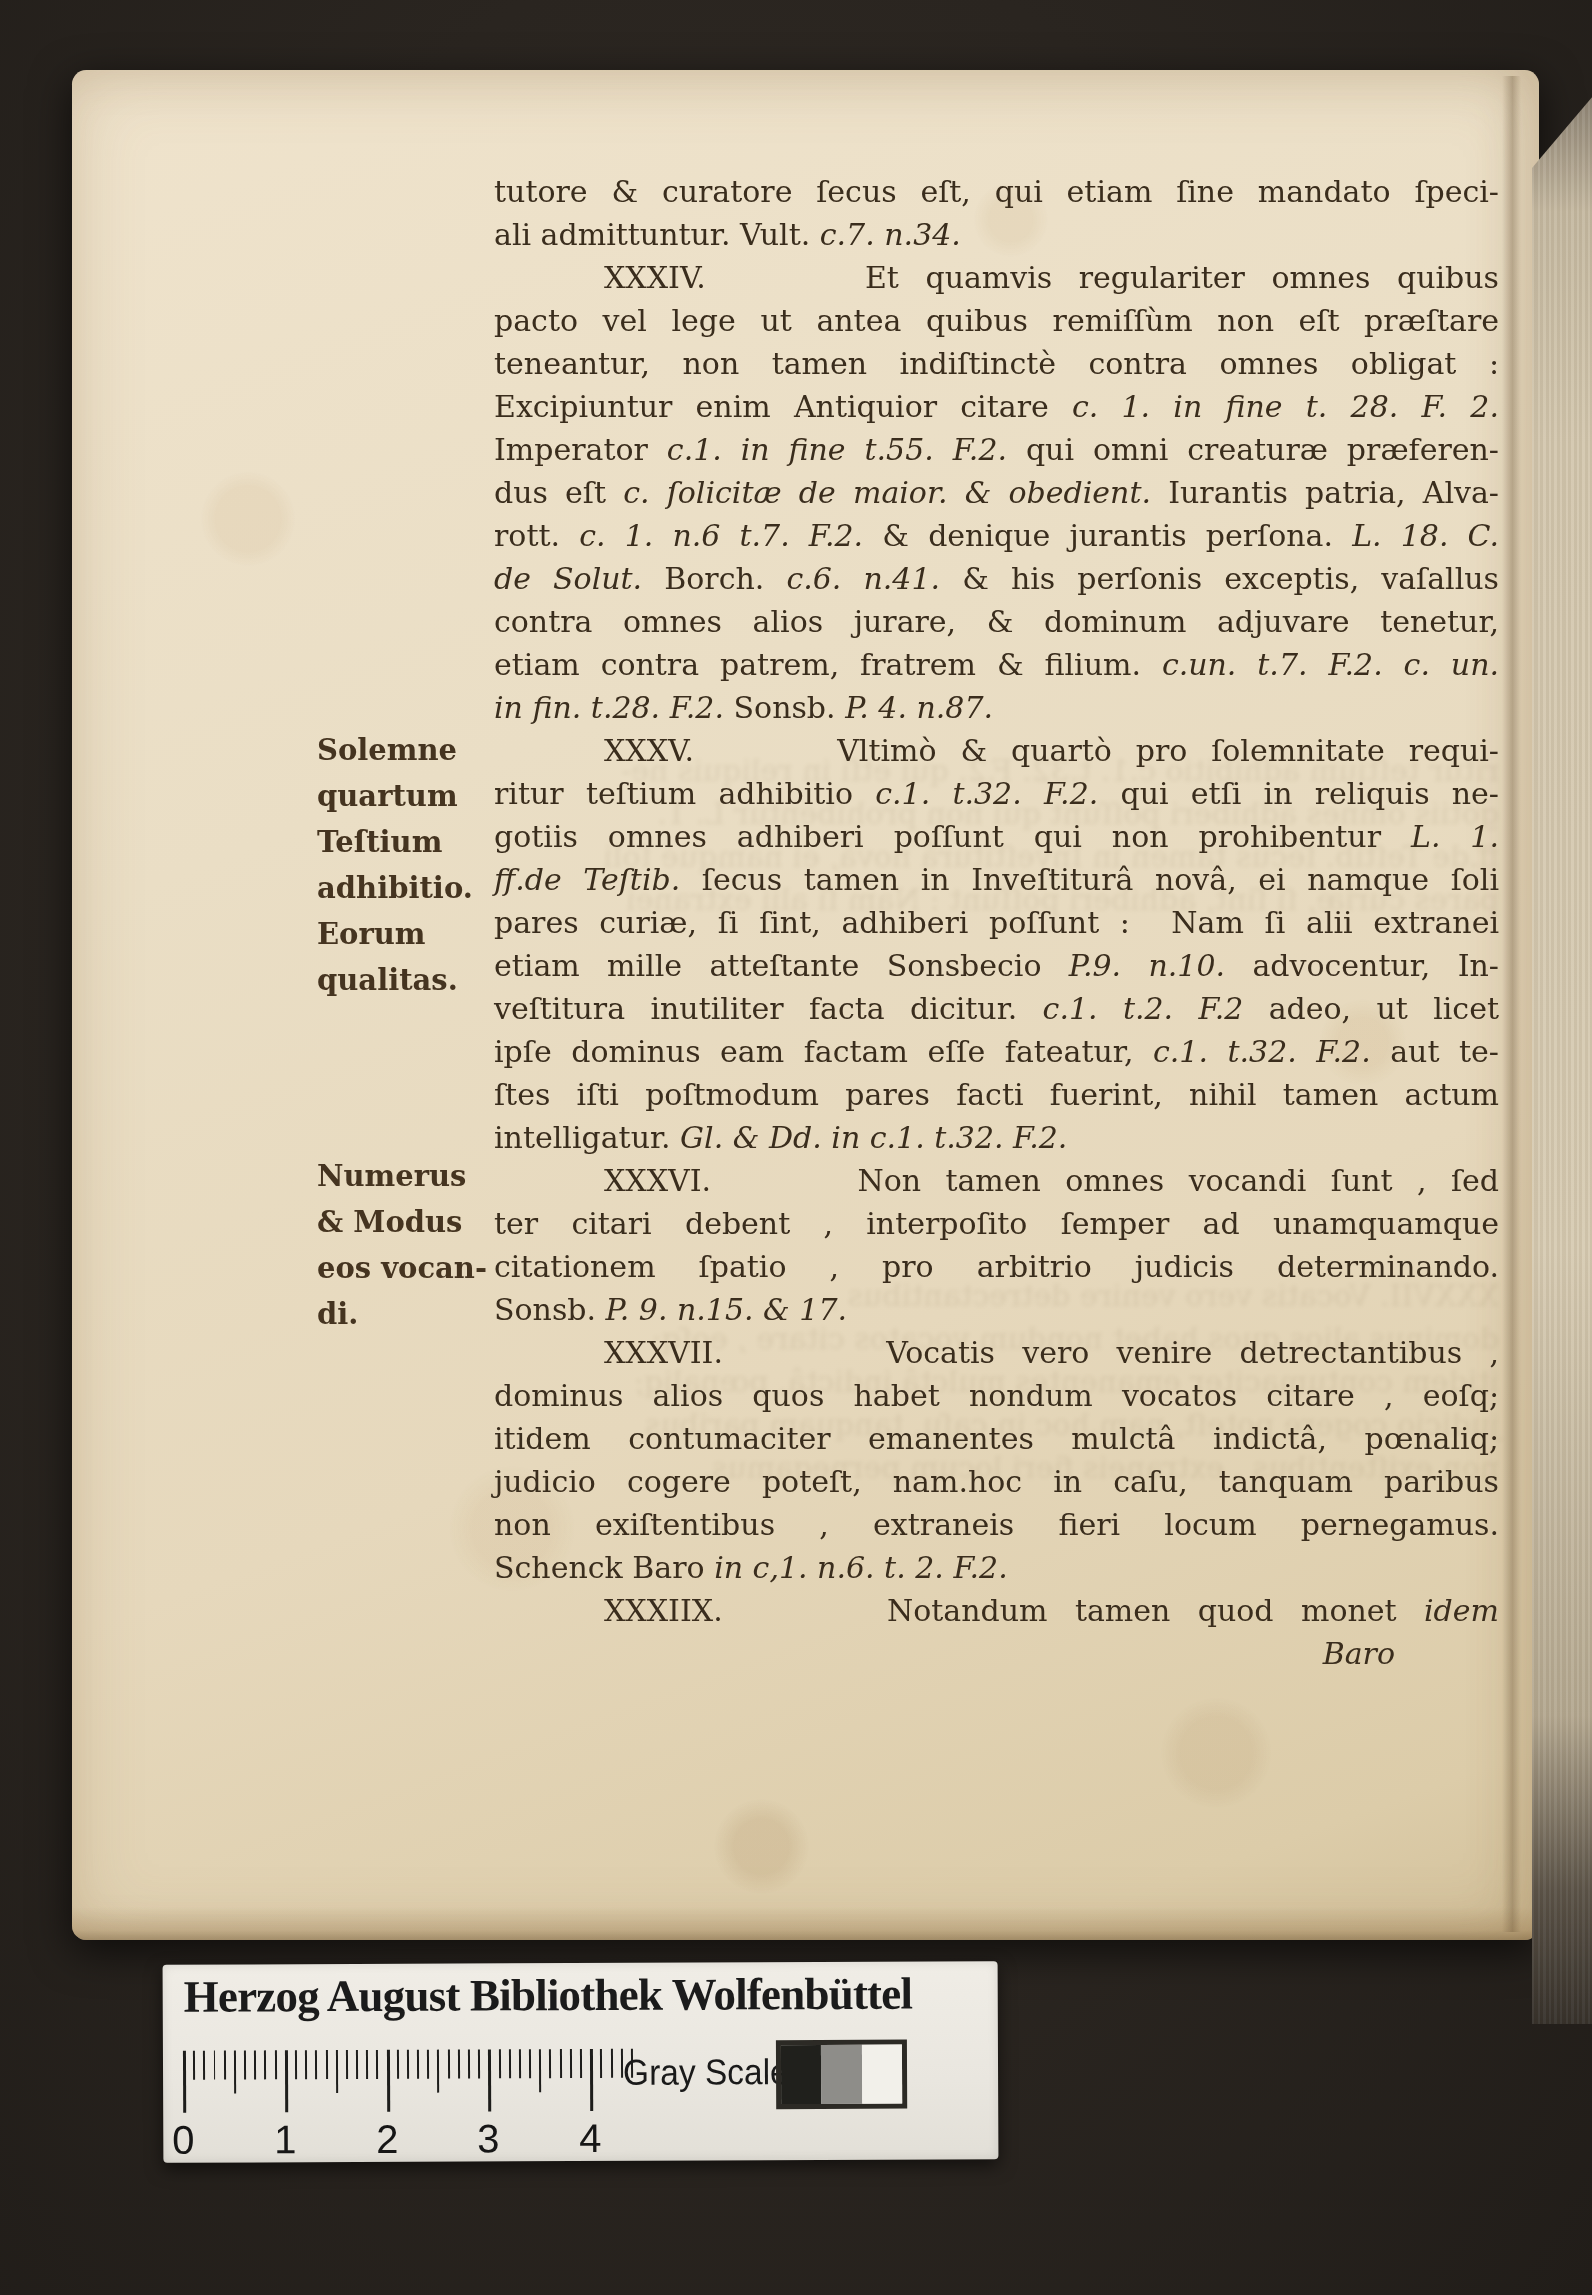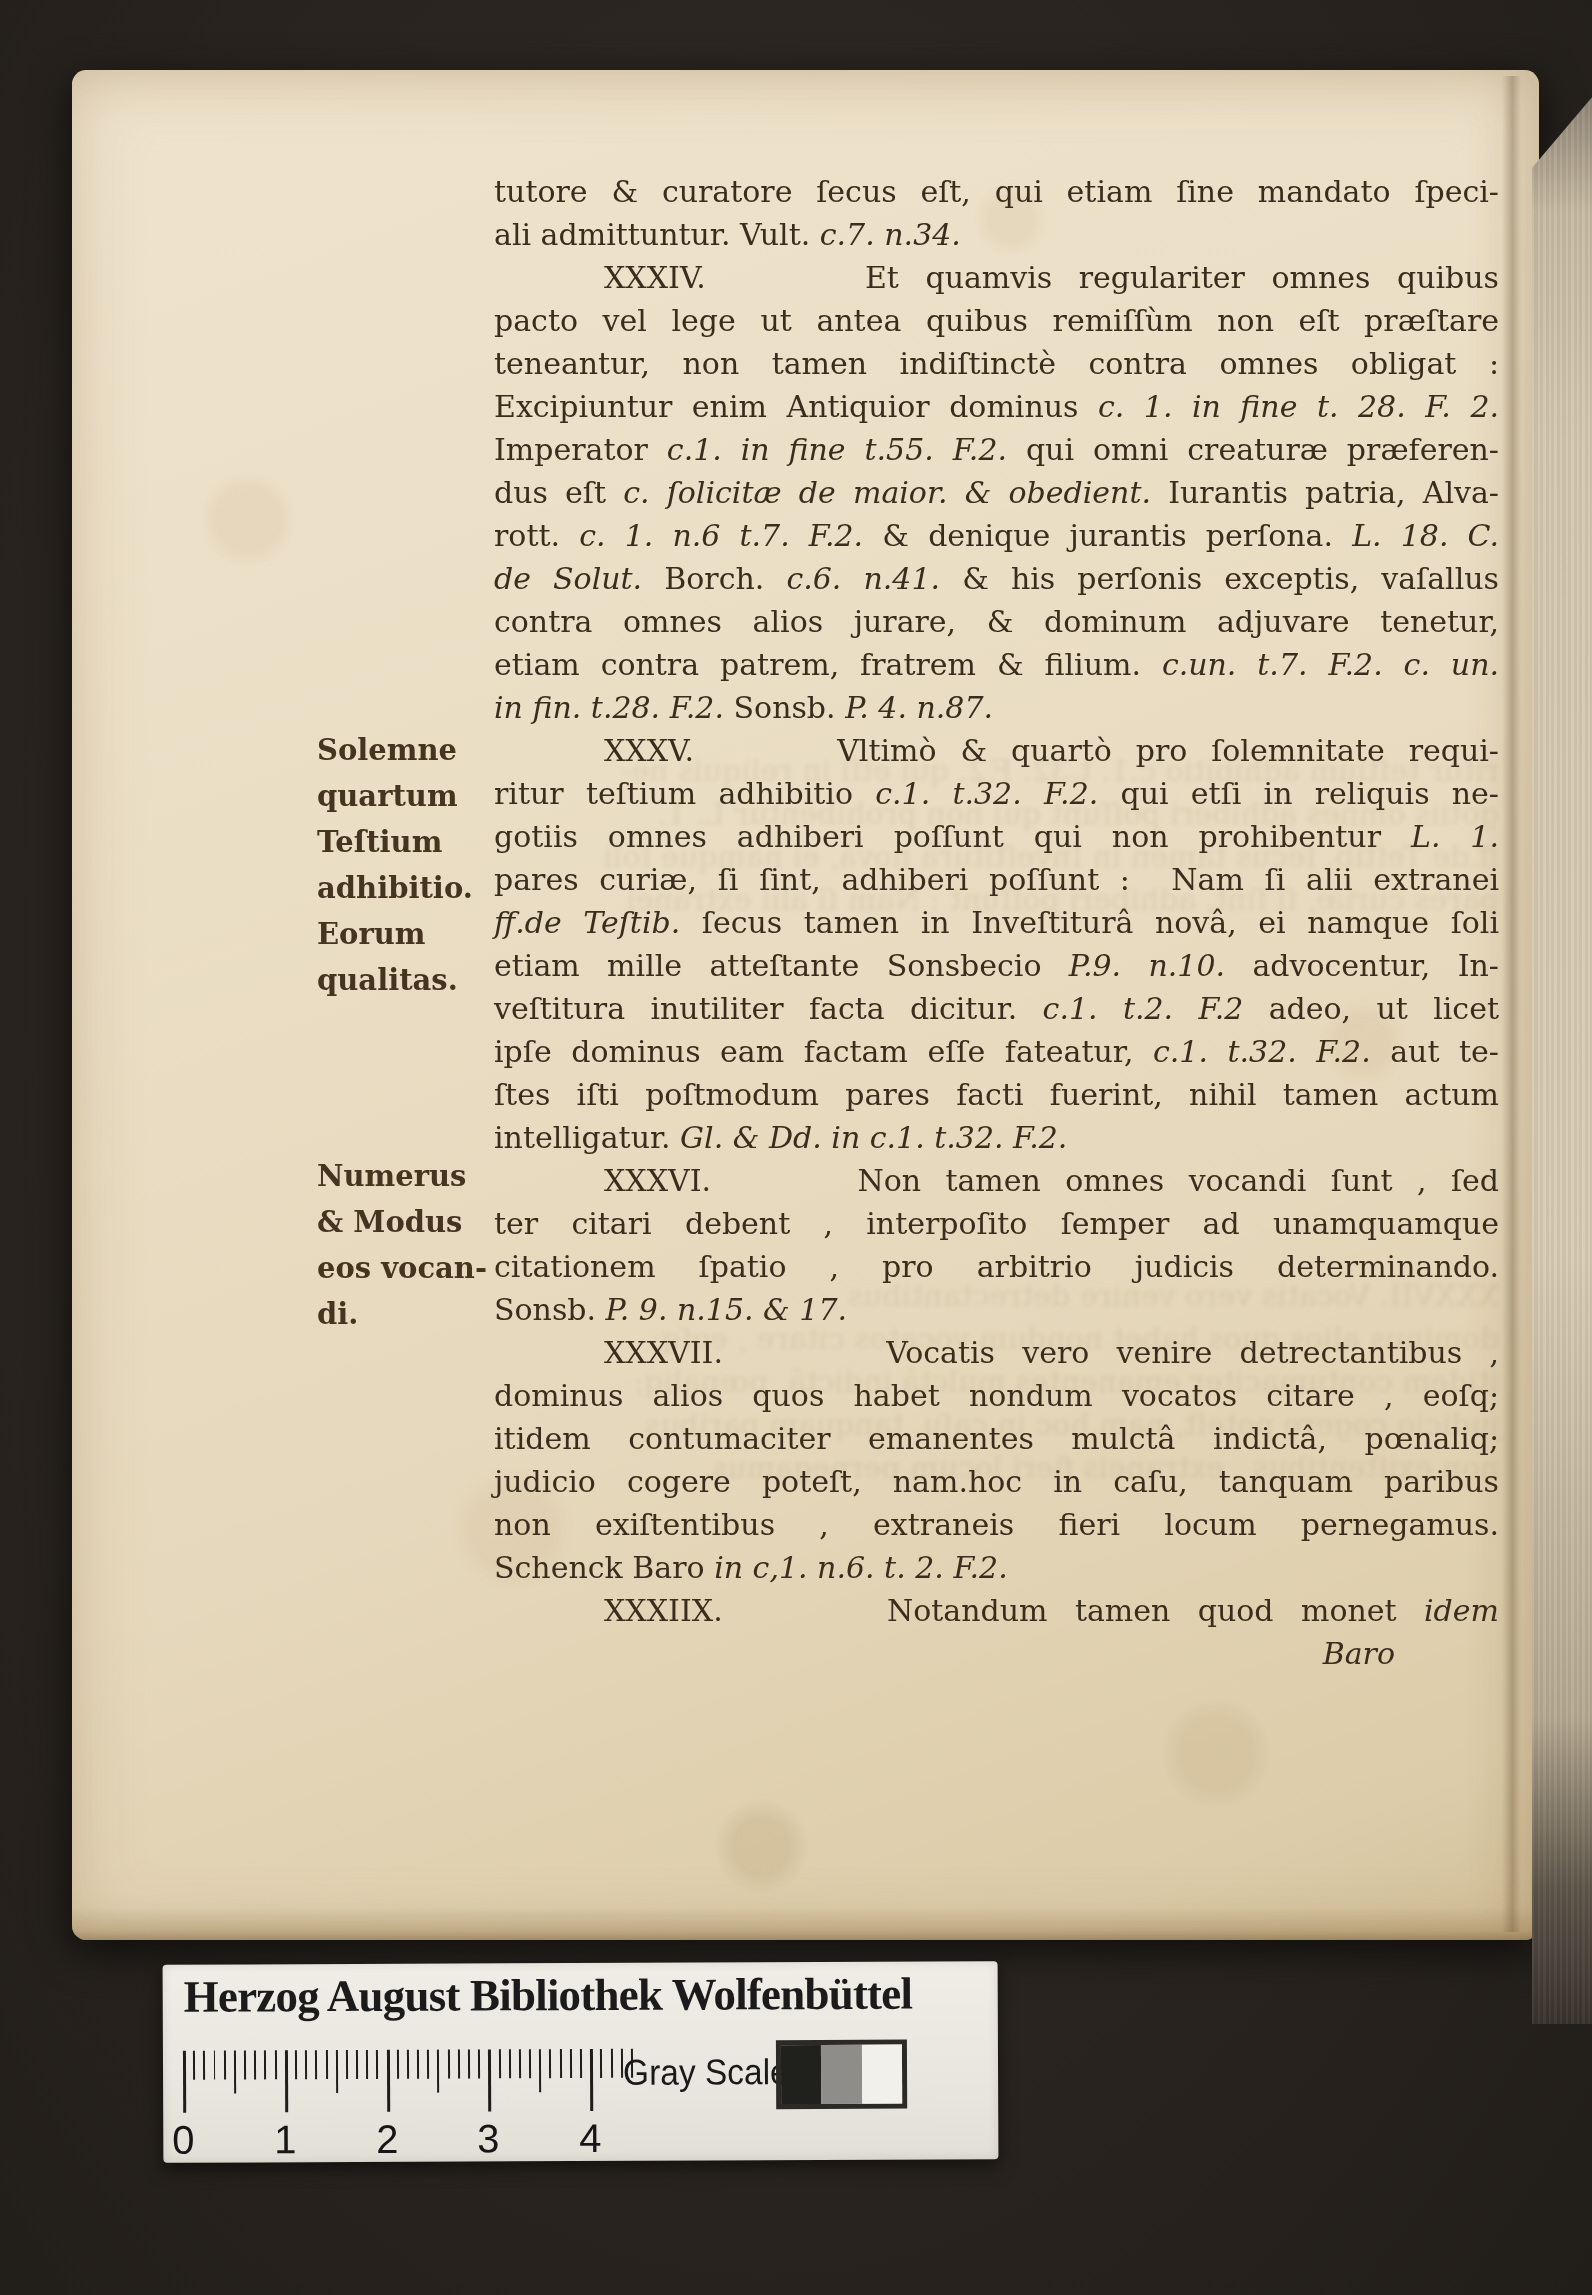--- a/index.html
+++ b/index.html
@@ -109,33 +109,33 @@
         <div>eos vocan-</div>
         <div>di.</div>
       </div>
     </div>
   <div class="body-text" id="body-text">
       <div class="line"><span>tutore &amp; curatore ſecus eſt, qui etiam ſine mandato ſpeci-</span></div>
       <div class="line short"><span>ali admittuntur. Vult. </span><span class="it">c.7. n.34.</span></div>
       <div class="line indent"><span>XXXIV.      Et quamvis regulariter omnes quibus</span></div>
       <div class="line"><span>pacto vel lege ut antea quibus remiſſùm non eſt præſtare</span></div>
       <div class="line"><span>teneantur, non tamen indiſtinctè contra omnes obligat :</span></div>
-      <div class="line"><span>Excipiuntur enim Antiquior dominus </span><span class="it">c. 1. in fine t. 28. F. 2.</span></div>
+      <div class="line"><span>Excipiuntur enim Antiquior citare </span><span class="it">c. 1. in fine t. 28. F. 2.</span></div>
       <div class="line"><span>Imperator </span><span class="it">c.1. in fine t.55. F.2. </span><span>qui omni creaturæ præferen-</span></div>
       <div class="line"><span>dus eſt </span><span class="it">c. ſolicitæ de maior. &amp; obedient. </span><span>Iurantis patria, Alva-</span></div>
       <div class="line"><span>rott. </span><span class="it">c. 1. n.6 t.7. F.2. </span><span>&amp; denique jurantis perſona. </span><span class="it">L. 18. C.</span></div>
       <div class="line"><span class="it">de Solut. </span><span>Borch. </span><span class="it">c.6. n.41. </span><span>&amp; his perſonis exceptis, vaſallus</span></div>
       <div class="line"><span>contra omnes alios jurare, &amp; dominum adjuvare tenetur,</span></div>
       <div class="line"><span>etiam contra patrem, fratrem &amp; filium. </span><span class="it">c.un. t.7. F.2. c. un.</span></div>
       <div class="line short"><span class="it">in fin. t.28. F.2. </span><span>Sonsb. </span><span class="it">P. 4. n.87.</span></div>
       <div class="line indent"><span>XXXV.      Vltimò &amp; quartò pro ſolemnitate requi-</span></div>
       <div class="line"><span>ritur teſtium adhibitio </span><span class="it">c.1. t.32. F.2. </span><span>qui etſi in reliquis ne-</span></div>
       <div class="line"><span>gotiis omnes adhiberi poſſunt qui non prohibentur </span><span class="it">L. 1.</span></div>
+      <div class="line"><span class="it">ff.de Teſtib. </span><span>ſecus tamen in Inveſtiturâ novâ, ei namque ſoli</span></div>
       <div class="line"><span>pares curiæ, ſi ſint, adhiberi poſſunt :  Nam ſi alii extranei</span></div>
-      <div class="line"><span class="it">ff.de Teſtib. </span><span>ſecus tamen in Inveſtiturâ novâ, ei namque ſoli</span></div>
       <div class="line"><span>etiam mille atteſtante Sonsbecio </span><span class="it">P.9. n.10. </span><span>advocentur, In-</span></div>
       <div class="line"><span>veſtitura inutiliter facta dicitur. </span><span class="it">c.1. t.2. F.2 </span><span>adeo, ut licet</span></div>
       <div class="line"><span>ipſe dominus eam factam eſſe fateatur, </span><span class="it">c.1. t.32. F.2. </span><span>aut te-</span></div>
       <div class="line"><span>ſtes iſti poſtmodum pares facti fuerint, nihil tamen actum</span></div>
       <div class="line short"><span>intelligatur. </span><span class="it">Gl. &amp; Dd. in c.1. t.32. F.2.</span></div>
       <div class="line indent"><span>XXXVI.      Non tamen omnes vocandi ſunt , ſed</span></div>
       <div class="line"><span>ter citari debent , interpoſito ſemper ad unamquamque</span></div>
       <div class="line"><span>citationem ſpatio , pro arbitrio judicis determinando.</span></div>
       <div class="line short"><span>Sonsb. </span><span class="it">P. 9. n.15. &amp; 17.</span></div>
       <div class="line indent"><span>XXXVII.      Vocatis vero venire detrectantibus ,</span></div>

